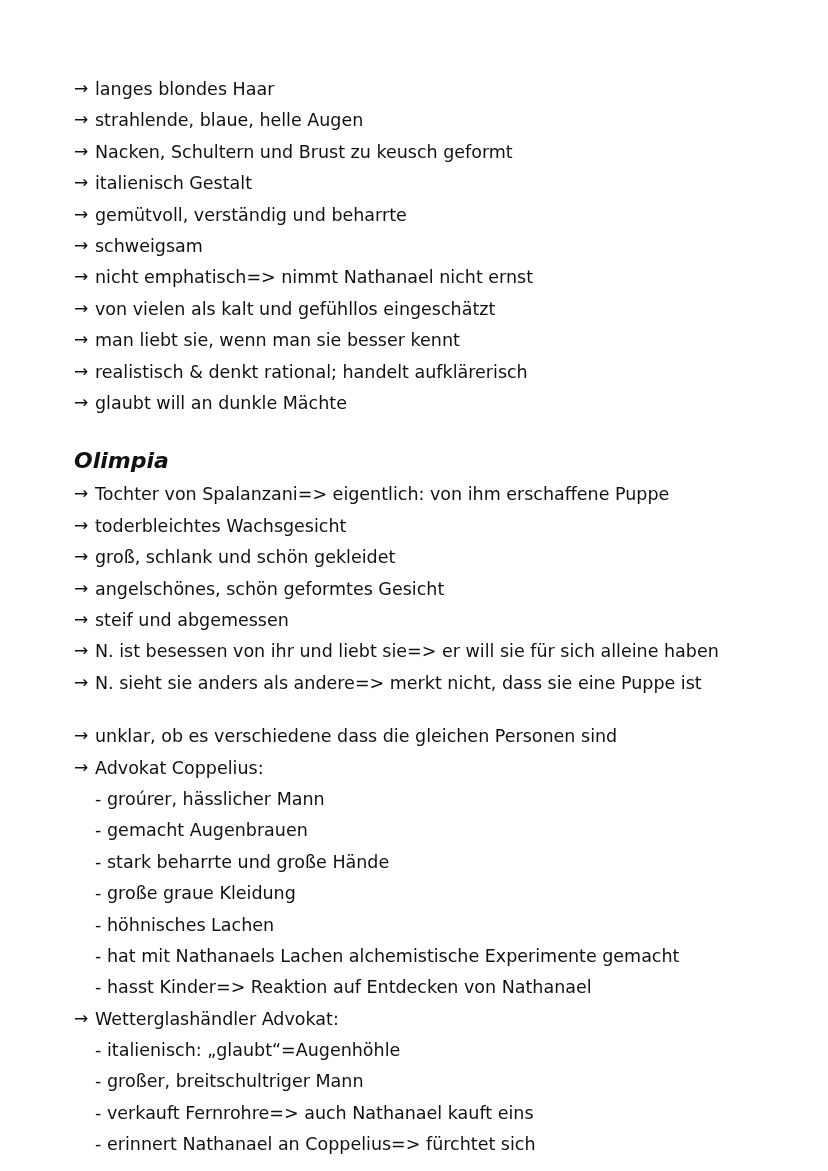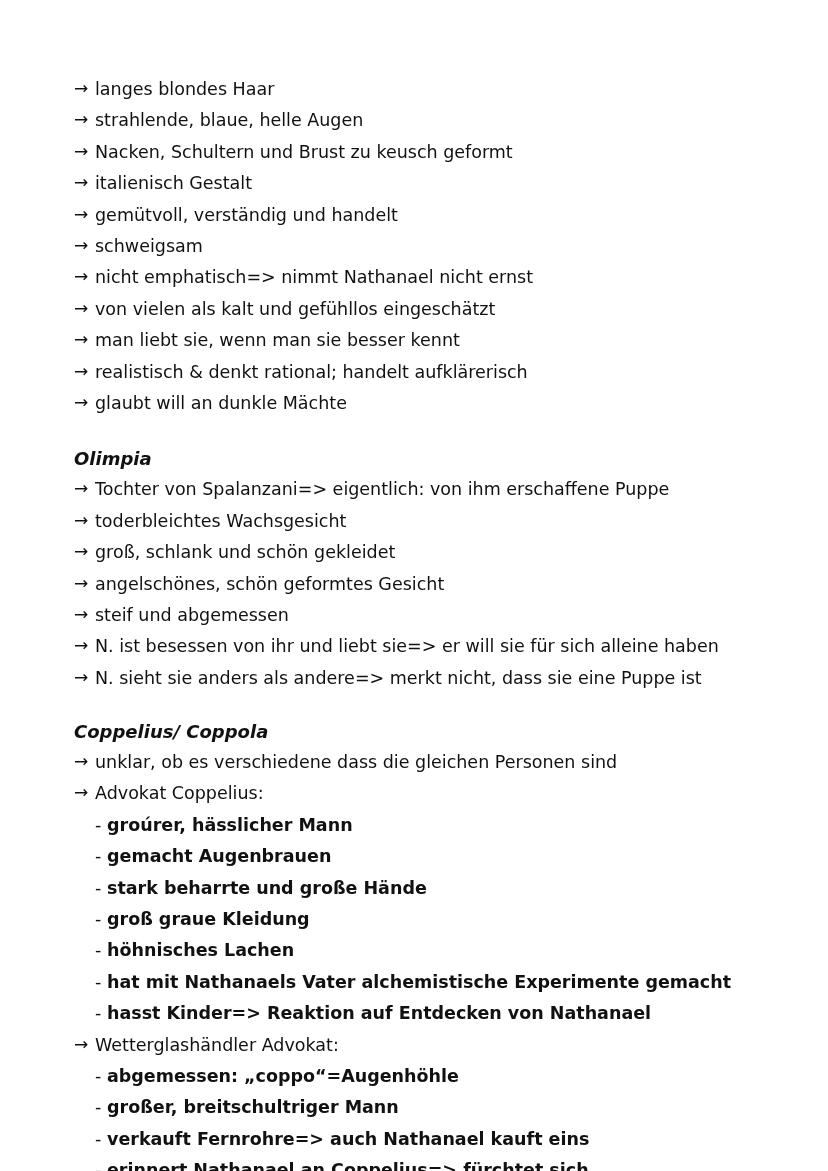--- a/index.html
+++ b/index.html
@@ -50,26 +50,25 @@
   }
   .dash-line .dash {
     flex: 0 0 auto;
     width: 12px;
     line-height: 1.28;
   }
   .dash-line .txt {
     flex: 1 1 auto;
     line-height: 1.28;
     white-space: pre-wrap;
-    font-weight: bold;
   }
   .section-title {
     font-weight: bold;
     font-style: italic;
-    font-size: 18px;
+    font-size: 22px;
     line-height: 1.28;
     margin: 0 0 8px 0;
   }
   .gap {
     height: 24px;
   }
   .gap-sm {
     height: 22px;
   }
 </style>
@@ -91,21 +90,21 @@
       <div class="arrow-line">
         <span class="arrow">→</span>
         <span class="txt">Nacken, Schultern und Brust zu keusch geformt</span>
       </div>
       <div class="arrow-line">
         <span class="arrow">→</span>
         <span class="txt">italienisch Gestalt</span>
       </div>
       <div class="arrow-line">
         <span class="arrow">→</span>
-        <span class="txt">gemütvoll, verständig und handelt</span>
+        <span class="txt">gemütvoll, verständig und beharrte</span>
       </div>
       <div class="arrow-line">
         <span class="arrow">→</span>
         <span class="txt">schweigsam</span>
       </div>
       <div class="arrow-line">
         <span class="arrow">→</span>
         <span class="txt">nicht emphatisch=&gt; nimmt Nathanael nicht ernst</span>
       </div>
       <div class="arrow-line">
@@ -156,21 +155,20 @@
       </div>
       <div class="arrow-line">
         <span class="arrow">→</span>
         <span class="txt">N. sieht sie anders als andere=&gt; merkt nicht, dass sie eine Puppe ist</span>
       </div>
     </div>
 
     <div class="gap-sm"></div>
 
     <div>
-      <div class="section-title">Coppelius/ Coppola</div>
 
       <div class="arrow-line">
         <span class="arrow">→</span>
         <span class="txt">unklar, ob es verschiedene dass die gleichen Personen sind</span>
       </div>
       <div class="arrow-line">
         <span class="arrow">→</span>
         <span class="txt">Advokat Coppelius:</span>
       </div>
       <div class="dash-line">
@@ -180,41 +178,41 @@
       <div class="dash-line">
         <span class="dash">-</span>
         <span class="txt">gemacht Augenbrauen</span>
       </div>
       <div class="dash-line">
         <span class="dash">-</span>
         <span class="txt">stark beharrte und große Hände</span>
       </div>
       <div class="dash-line">
         <span class="dash">-</span>
-        <span class="txt">groß graue Kleidung</span>
+        <span class="txt">große graue Kleidung</span>
       </div>
       <div class="dash-line">
         <span class="dash">-</span>
         <span class="txt">höhnisches Lachen</span>
       </div>
       <div class="dash-line">
         <span class="dash">-</span>
-        <span class="txt">hat mit Nathanaels Vater alchemistische Experimente gemacht</span>
+        <span class="txt">hat mit Nathanaels Lachen alchemistische Experimente gemacht</span>
       </div>
       <div class="dash-line">
         <span class="dash">-</span>
         <span class="txt">hasst Kinder=&gt; Reaktion auf Entdecken von Nathanael</span>
       </div>
       <div class="arrow-line">
         <span class="arrow">→</span>
         <span class="txt">Wetterglashändler Advokat:</span>
       </div>
       <div class="dash-line">
         <span class="dash">-</span>
-        <span class="txt">abgemessen: „coppo“=Augenhöhle</span>
+        <span class="txt">italienisch: „glaubt“=Augenhöhle</span>
       </div>
       <div class="dash-line">
         <span class="dash">-</span>
         <span class="txt">großer, breitschultriger Mann</span>
       </div>
       <div class="dash-line">
         <span class="dash">-</span>
         <span class="txt">verkauft Fernrohre=&gt; auch Nathanael kauft eins</span>
       </div>
       <div class="dash-line">

